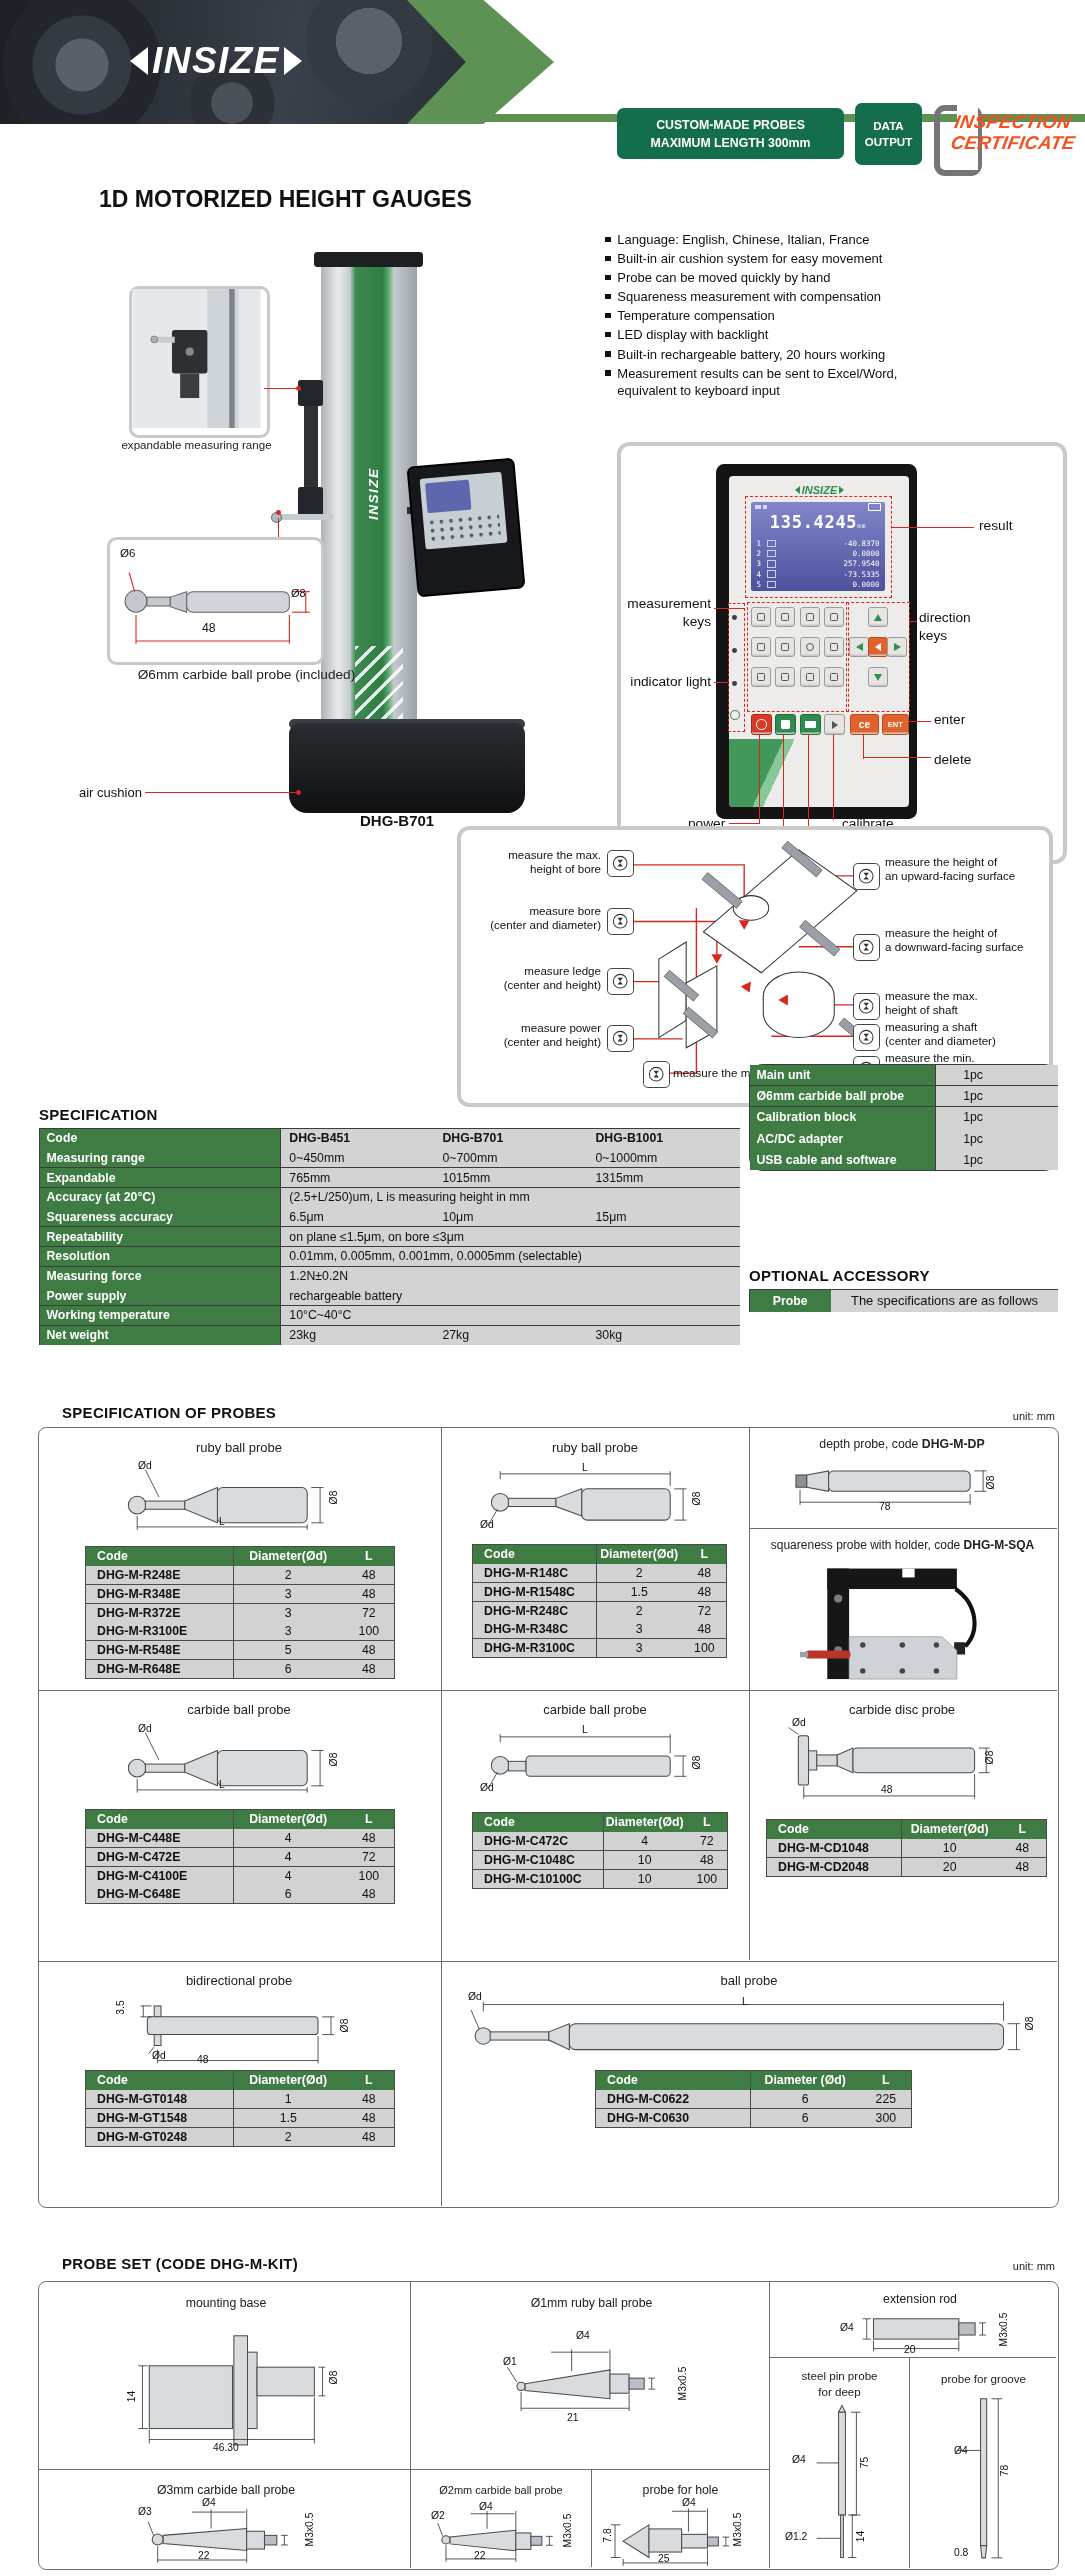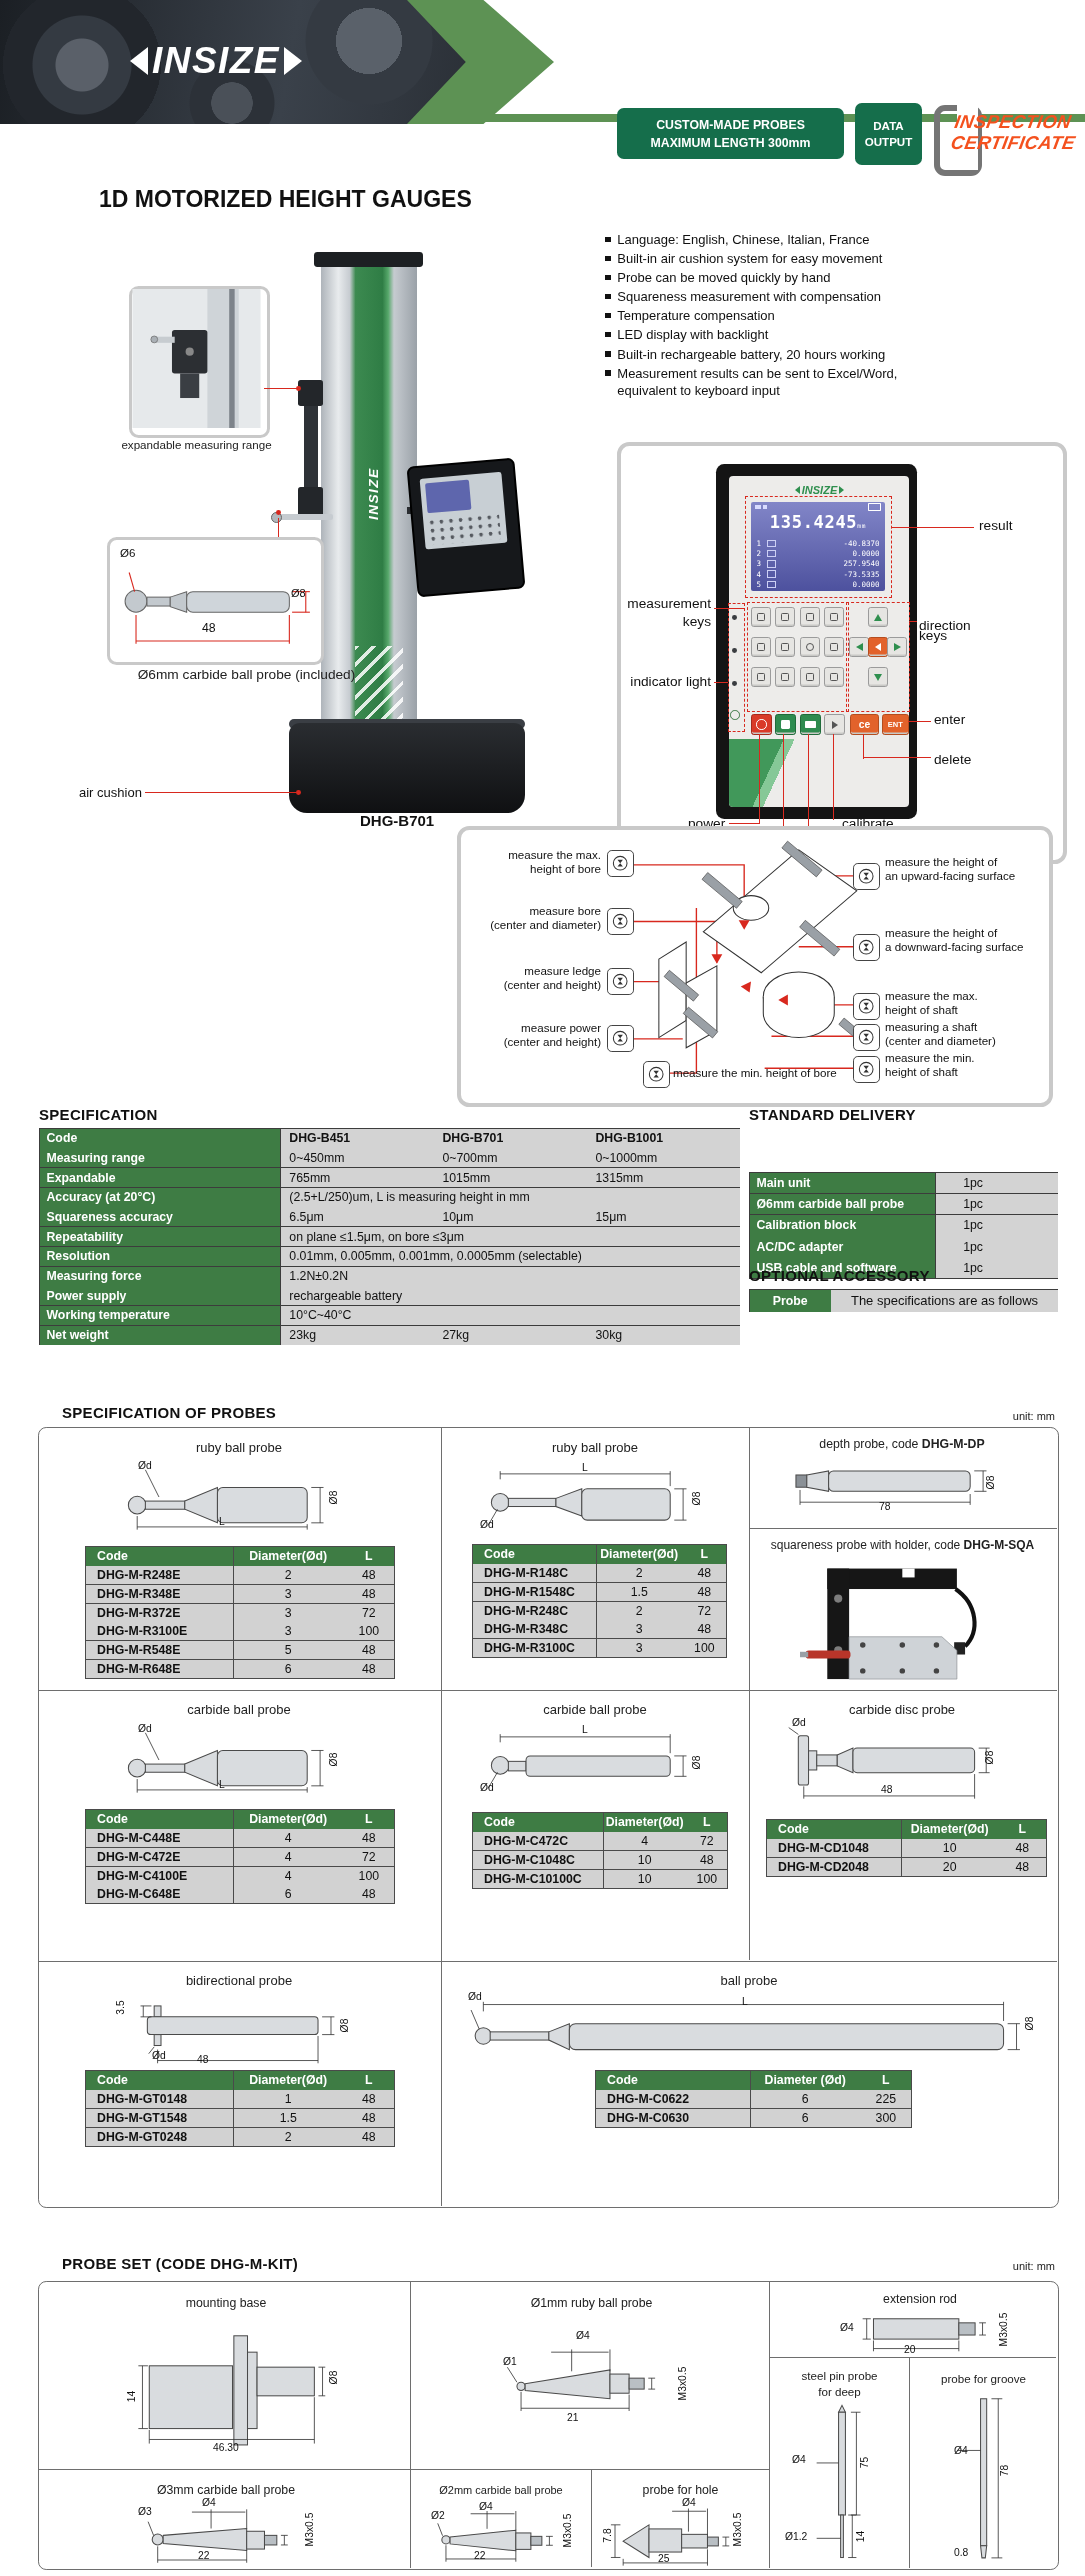--- a/index.html
+++ b/index.html
@@ -328,21 +328,21 @@
       <span>ENT</span>
     </div>
 
   <div class="redline" style="left:891px;top:527px;width:83px;height:1.4px;"></div>
   <span class="callout" style="left:979px;top:518px;">result</span>
   <span class="callout" style="left:615px;top:596px;width:96px;text-align:right;">measurement</span>
   <span class="callout" style="left:615px;top:614px;width:96px;text-align:right;">keys</span>
   <div class="redline" style="left:714px;top:608px;width:31px;height:1.4px;"></div>
   <span class="callout" style="left:602px;top:674px;width:109px;text-align:right;">indicator light</span>
   <div class="redline" style="left:714px;top:682px;width:13.7px;height:1.4px;"></div>
-  <span class="callout" style="left:919px;top:610px;margin-top:8px;">direction</span>
+  <span class="callout" style="left:919px;top:610px;">direction</span>
   <span class="callout" style="left:919px;top:628px;">keys</span>
   <div class="redline" style="left:909px;top:621px;width:8.2px;height:1.4px;"></div>
   <span class="callout" style="left:934px;top:712px;">enter</span>
   <div class="redline" style="left:908px;top:721px;width:23px;height:1.4px;"></div>
   <span class="callout" style="left:934px;top:752px;">delete</span>
   <div class="redline" style="left:863px;top:734px;width:1.4px;height:24.6px;"></div>
   <div class="redline" style="left:863px;top:757px;width:68px;height:1.4px;"></div>
   <span class="callout" style="left:688px;top:816px;">power</span>
   <div class="redline" style="left:729px;top:823px;width:31px;height:1.4px;"></div>
   <div class="redline" style="left:759px;top:734px;width:1.4px;height:90px;"></div>
@@ -542,21 +542,21 @@
       </div>
     <div class="gr" style="height:19px;">
         <div class="gl" style="flex:0 0 234px;">Net weight</div>
         <div class="gv">23kg</div>
         <div class="gv">27kg</div>
         <div class="gv">30kg</div>
       </div>
   </div>
 
   <span class="sh" style="left:749px;top:1106px;">STANDARD DELIVERY</span>
-  <div class="gt" style="left:749px;top:1172px;width:308px;">
+  <div class="gt" style="left:749px;top:1064px;width:308px;border-radius:14px;">
 
       <div class="gr" style="height:20.5px;">
         <div class="gl" style="flex:0 0 179px;">Main unit</div>
         <div class="gv" style="padding-left:27px;">1pc</div>
       </div>
 
       <div class="gr" style="height:20.5px;">
         <div class="gl" style="flex:0 0 179px;">Ø6mm carbide ball probe</div>
         <div class="gv" style="padding-left:27px;">1pc</div>
       </div>

